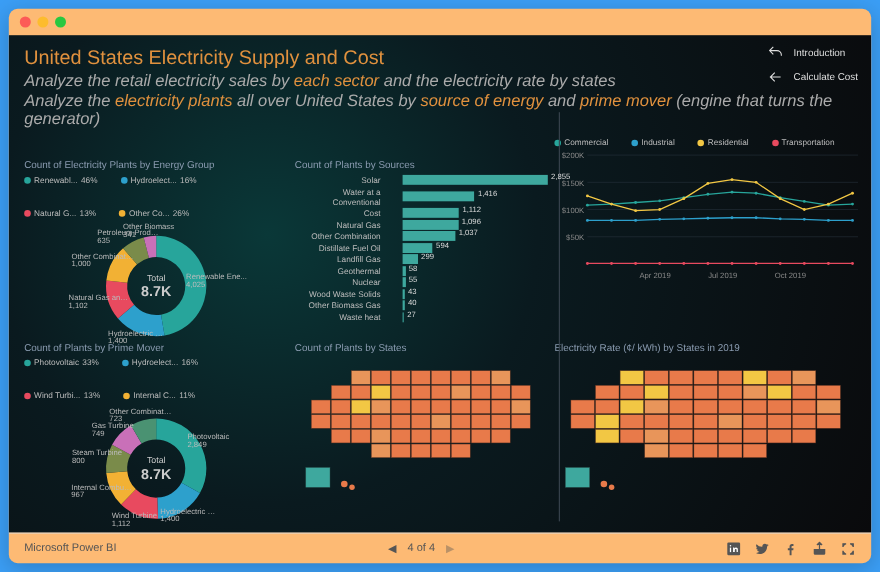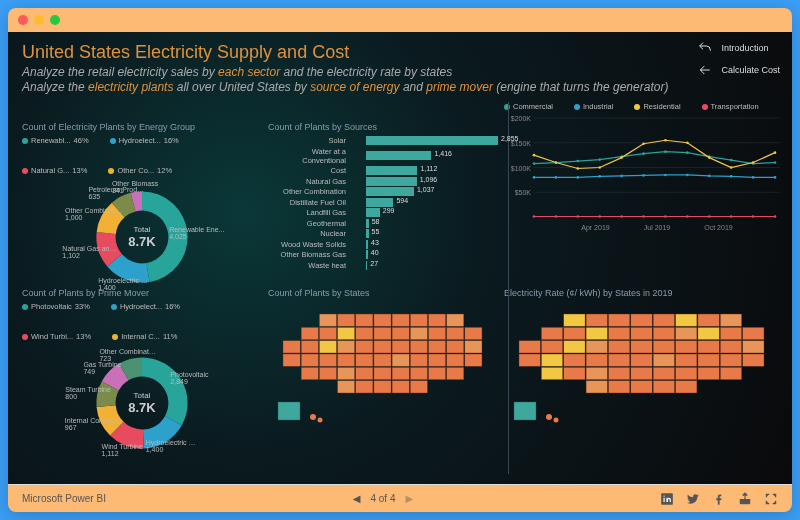--- a/index.html
+++ b/index.html
@@ -2,21 +2,21 @@
 <html><head>
 <meta charset="utf-8">
 <style>
 * { box-sizing: border-box; margin: 0; padding: 0; }
 body { background: #3b9ef5; font-family: -apple-system, "Segoe UI", sans-serif; width: 800px; height: 520px; overflow: hidden; }
 .window { background: #fdba74; border-radius: 8px; width: 784px; height: 504px; margin: 8px; box-shadow: 0 4px 20px rgba(0,0,0,0.2); overflow: hidden; display: flex; flex-direction: column; }
 .titlebar { height: 24px; display: flex; align-items: center; padding: 0 10px; gap: 6px; }
 .dot { width: 10px; height: 10px; border-radius: 50%; }
 .report { flex: 1; background: radial-gradient(circle at 30% 40%, #0a3838 0%, #0a1a1f 40%, #0a0a0c 100%); color: #ccc; padding: 10px 14px; position: relative; overflow: hidden; }
 .hdr h1 { color: #e0913e; font-size: 18px; font-weight: 400; margin-bottom: 2px; }
-.hdr p { color: #aaa; font-size: 12px; font-style: italic; margin-bottom: 1px; }
+.hdr p { color: #aaa; font-size: 15px; font-style: italic; margin-bottom: 1px; }
 .hdr .hl { color: #e0913e; }
 .nav { position: absolute; right: 12px; top: 8px; display: flex; flex-direction: column; gap: 6px; }
 .nav-item { display: flex; align-items: center; gap: 8px; color: #ddd; font-size: 9px; cursor: pointer; }
 .nav-item svg { width: 16px; height: 16px; stroke: #ddd; fill: none; stroke-width: 1.5; }
 .grid { display: grid; grid-template-columns: 240px 230px 276px; grid-template-rows: 160px 160px; gap: 6px; margin-top: 8px; }
 .panel { }
 .panel-title { color: #8a9bb0; font-size: 9px; margin-bottom: 4px; margin-top: 20px; }
 .legend { display: flex; flex-wrap: wrap; gap: 21px; font-size: 7.5px; color: #bbb; margin-bottom: 2px; }
 .legend-item { display: flex; align-items: center; gap: 3px; }
 .sw { width: 6px; height: 6px; border-radius: 50%; }
@@ -93,21 +93,21 @@
               <span>16%</span>
             </div>
             <div class="legend-item">
               <span class="sw" style="background:#e84a5f"></span>
               <span>Natural G...</span> 
               <span>13%</span>
             </div>
             <div class="legend-item">
               <span class="sw" style="background:#f2b134"></span>
               <span>Other Co...</span> 
-              <span>12%</span>
+              <span>26%</span>
             </div>
           </div>
         <div class="donut-wrap">
           <svg id="donut-eg" viewBox="0 0 100 100" width="120" height="120" style="display:block;margin:auto">
               <path d="M50 12A38 38 0 0 1 56.3303829585107 87.46900387785345L53.664958554927246 71.69258119244148A22 22 0 0 0 50 28Z" fill="#27a59b"></path>
               <path d="M56.3303829585107 87.46900387785345A38 38 0 0 1 21.025622098498907 74.58628530748403L33.22536016228884 64.23416517801708A22 22 0 0 0 53.664958554927246 71.69258119244148Z" fill="#2da0cc"></path>
               <path d="M21.025622098498907 74.58628530748403A38 38 0 0 1 12.23241248005408 45.803652430598106L28.13455459371552 47.57053561771469A22 22 0 0 0 33.22536016228884 64.23416517801708Z" fill="#e84a5f"></path>
               <path d="M12.23241248005408 45.803652430598106A38 38 0 0 1 24.909033393711447 21.461545333320647L35.47365091214873 33.47773677192248A22 22 0 0 0 28.13455459371552 47.57053561771469Z" fill="#f2b134"></path>
               <path d="M24.909033393711447 21.461545333320647A38 38 0 0 1 40.52585253066847 13.199992802590934L44.514967254597536 28.694732675184223A22 22 0 0 0 35.47365091214873 33.47773677192248Z" fill="#7a8b4a"></path>
               <path d="M40.52585253066847 13.199992802590934A38 38 0 0 1 50.00000000000003 12L50.000000000000014 28A22 22 0 0 0 44.514967254597536 28.694732675184223Z" fill="#c970b8"></path>

